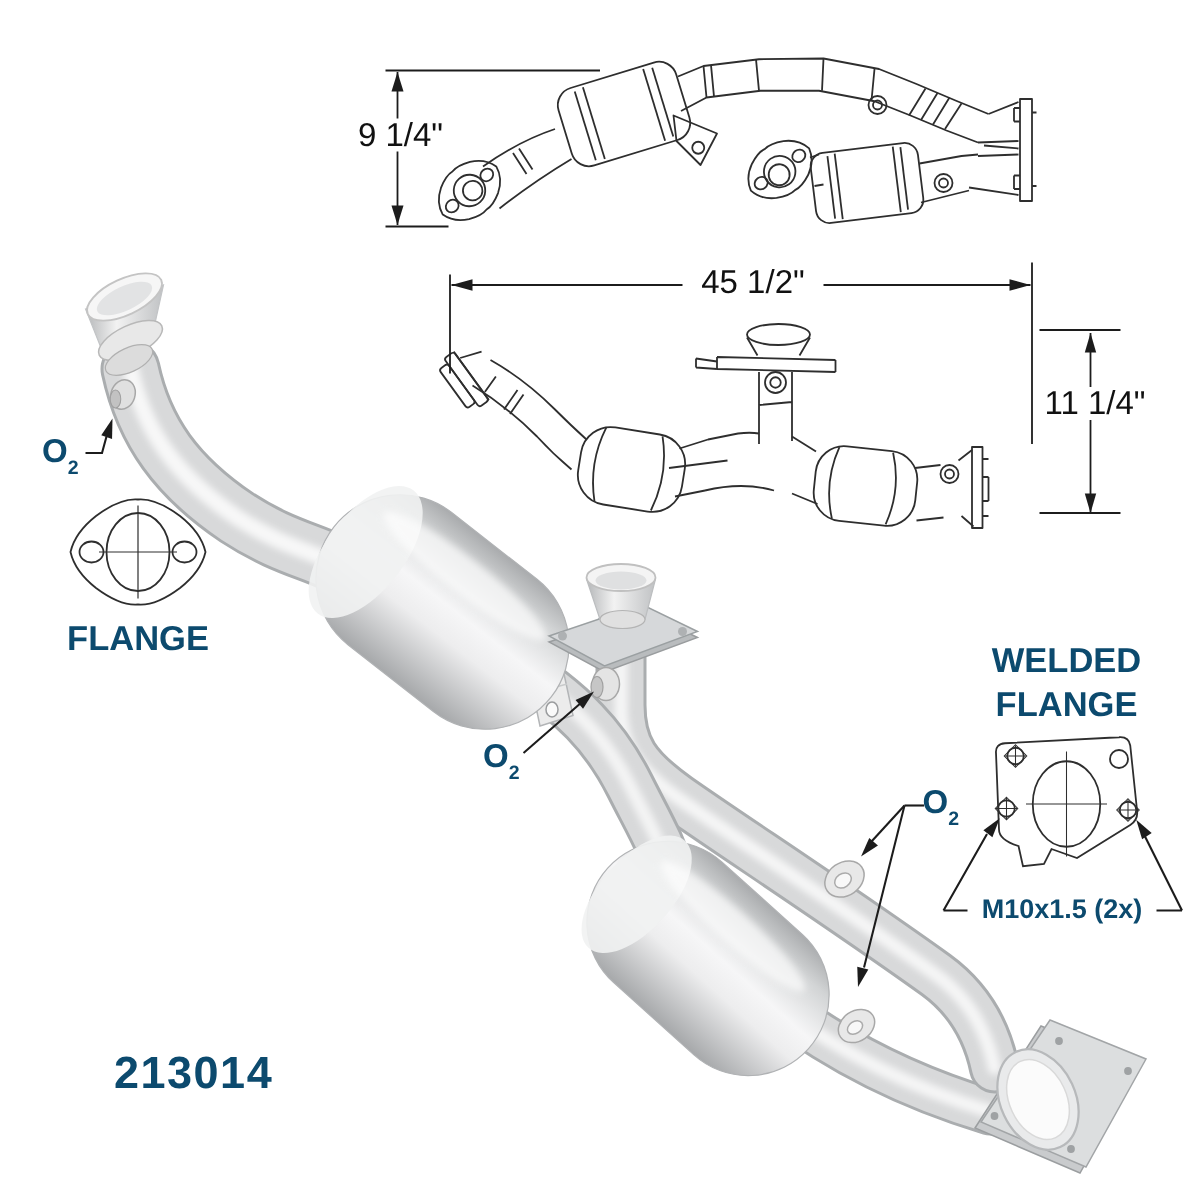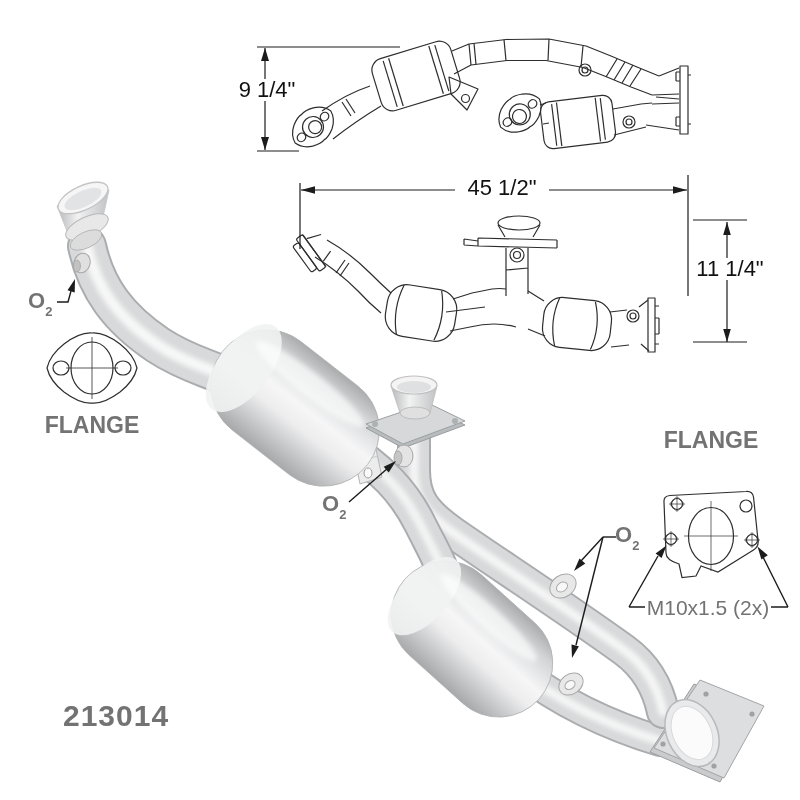--- a/index.html
+++ b/index.html
@@ -1,29 +1,29 @@
 <!DOCTYPE html>
 <html><head>
 <meta charset="utf-8">
 <style>
   html,body { margin:0; padding:0; background:#ffffff; }
   #canvas {
     position:relative; width:800px; height:800px; background:#ffffff;
     font-family:"Liberation Sans", sans-serif; overflow:hidden;
   }
   #art { position:absolute; left:0; top:0; z-index:1; }
-  .txt { position:absolute; z-index:2; color:#737373; white-space:nowrap; }
+  .txt { position:absolute; z-index:2; color:#0c4a6e; white-space:nowrap; }
   .dim {
     font-size:22px; font-weight:400; color:#111; background:#fff;
     text-align:center; padding:0 2px; line-height:1.0;
   }
   .o2 { font-size:22px; font-weight:700; line-height:1; }
   .o2 sub { font-size:13px; font-weight:700; position:relative; top:3px; left:0px; }
   .flabel { font-size:23px; font-weight:700; text-align:center; line-height:29px; letter-spacing:0px; }
-  .bolt-spec { font-size:21px; font-weight:400; text-align:center; }
+  .bolt-spec { font-size:18px; font-weight:700; text-align:center; }
   .part-num { font-size:30px; font-weight:700; letter-spacing:1px; }
 </style>
 </head>
 <body>
 
 <div id="canvas">
 
 <svg id="art" width="800" height="800" viewBox="0 0 800 800">
   <defs>
     <linearGradient id="gCat" x1="0" y1="0" x2="0" y2="1">
@@ -305,20 +305,21 @@
 
 <div class="txt o2" style="left:322px; top:493px;"><span>O</span><sub>2</sub></div>
 
 <div class="txt o2" style="left:615px; top:524px;"><span>O</span><sub>2</sub></div>
 
 <div class="txt flabel" style="left:32px; top:411px; width:120px;">
   <div>FLANGE</div>
 </div>
 
 <div class="txt flabel" style="left:649px; top:426px; width:124px;">
+  <div>WELDED</div>
   <div>FLANGE</div>
 </div>
 
 <div class="txt bolt-spec" style="left:642px; top:596px; width:132px;">M10x1.5 (2x)</div>
 
-<div class="txt part-num" style="left:63px; top:699px;text-align:center;">213014</div>
+<div class="txt part-num" style="left:76px; top:699px;text-align:center;">213014</div>
 
 </div>
 
 </body></html>

